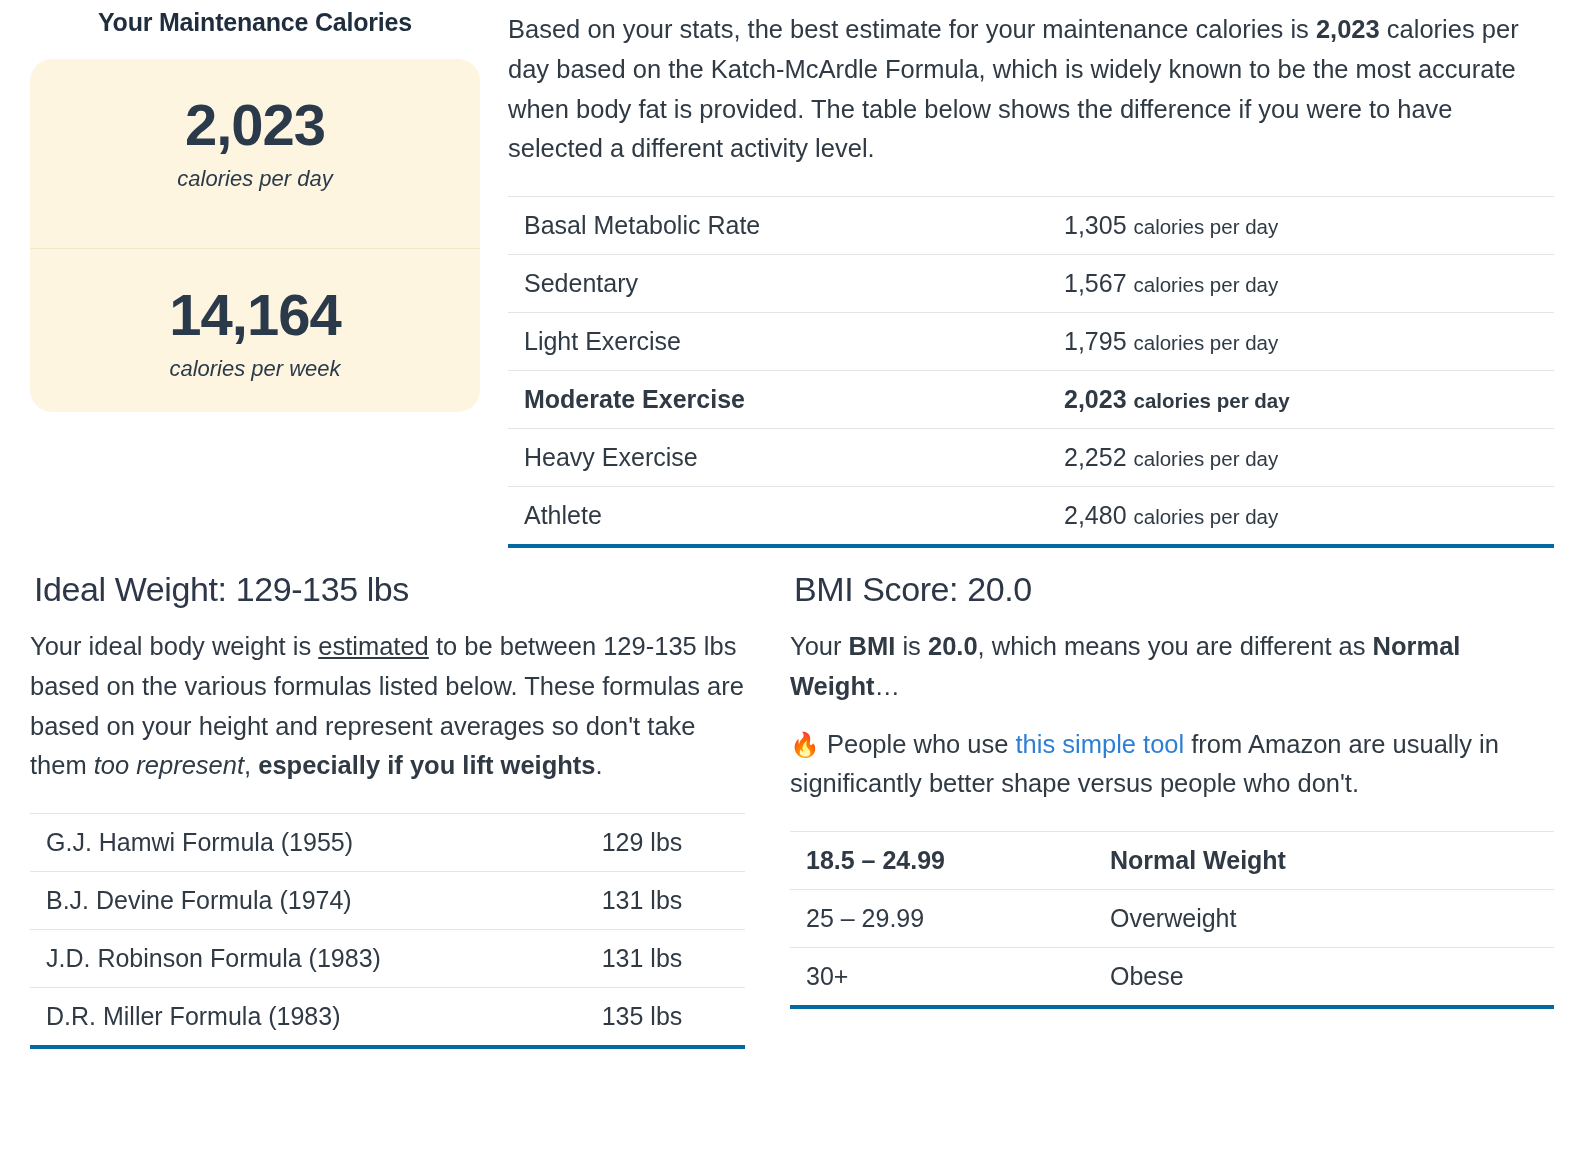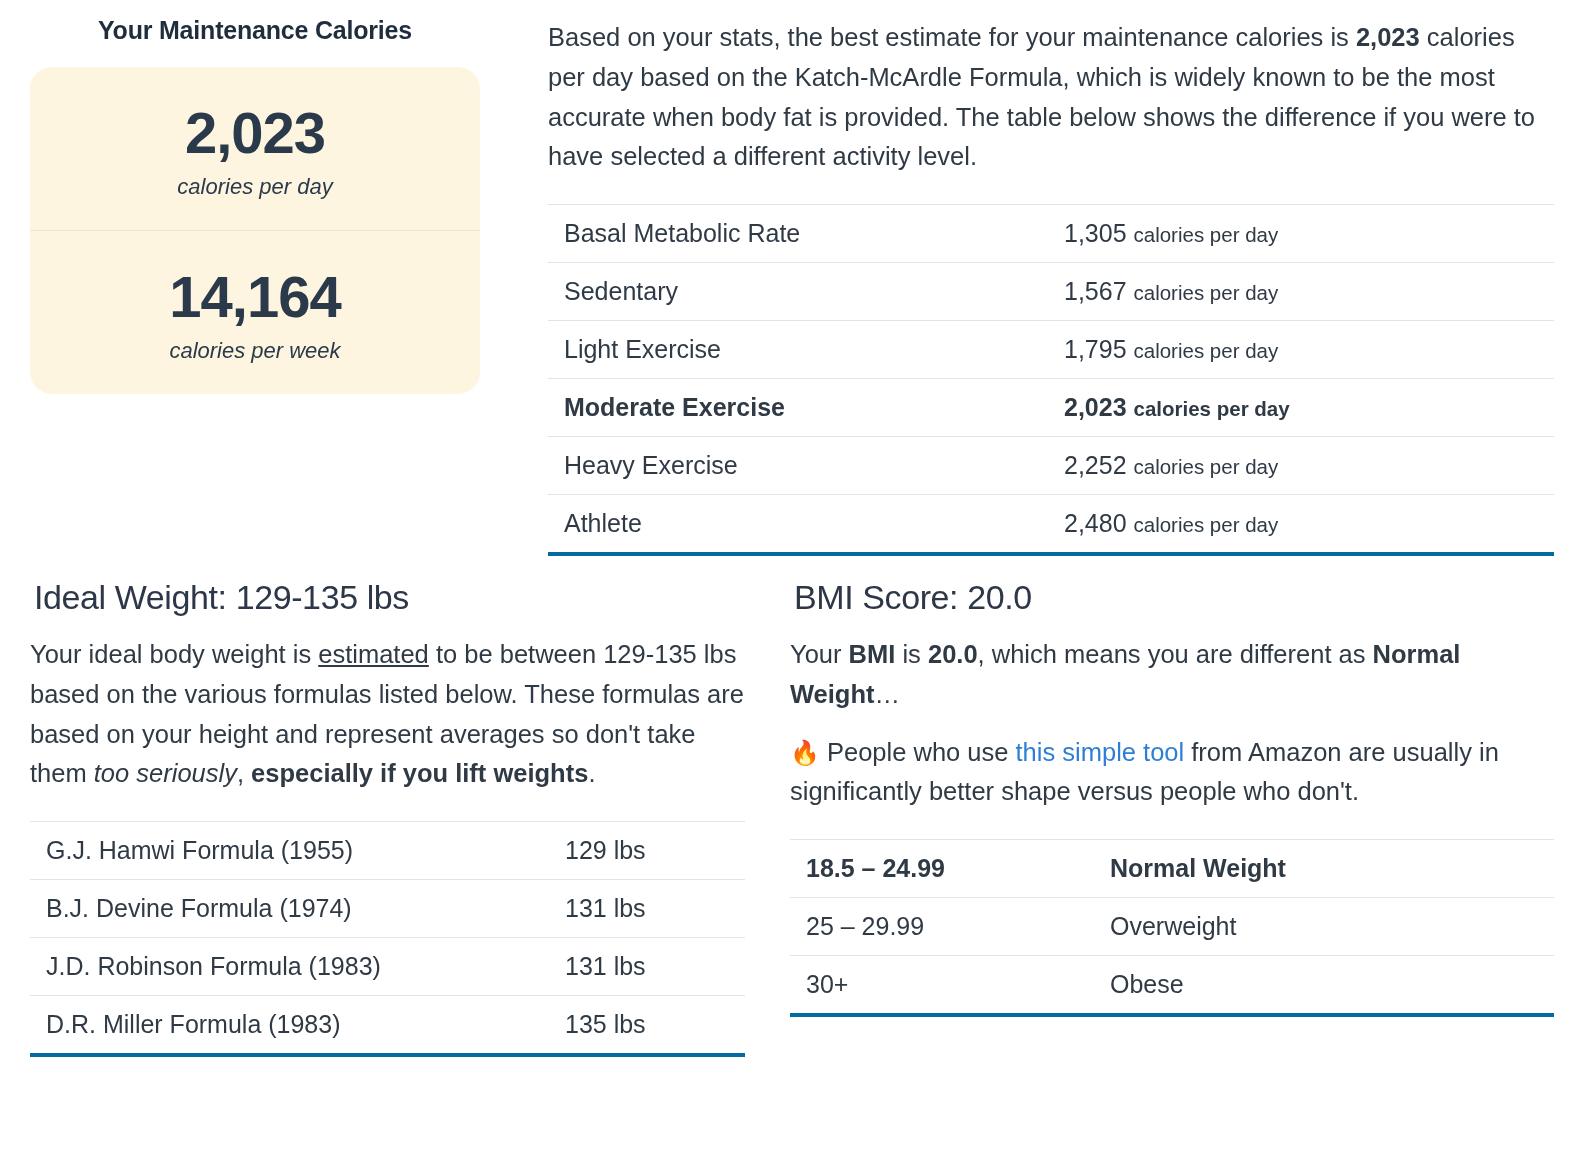--- a/index.html
+++ b/index.html
@@ -17,22 +17,21 @@
   }
   .page {
     width: 1584px;
     padding: 0 30px;
   }
 
   
   .top-row {
     display: flex;
     align-items: flex-start;
-    padding-top: 14px;
-    gap: 40px;
+    padding-top: 6px;
   }
   .calorie-col {
     width: 478px;
     flex: 0 0 478px;
     padding-right: 28px;
   }
   .calorie-title {
     text-align: center;
     font-size: 25px;
     font-weight: bold;
@@ -44,20 +43,21 @@
     background: #fdf5e0;
     border-radius: 22px;
     padding: 0;
   }
   .calorie-block {
     text-align: center;
     padding: 36px 10px 30px 10px;
   }
   .calorie-block + .calorie-block {
     border-top: 1px solid #f2e6c8;
+    margin-top: 26px;
   }
   .calorie-number {
     font-size: 58px;
     font-weight: bold;
     color: #2b3a4a;
     line-height: 1.05;
     letter-spacing: -1px;
   }
   .calorie-label {
     font-size: 22px;
@@ -127,21 +127,21 @@
     margin: 0 0 18px 0;
   }
   .body-text u { }
   .body-text i { font-style: italic; }
   .body-text b { font-weight: bold; }
   a.link {
     color: #2e7fd4;
     text-decoration: none;
   }
   .ideal-table td.value {
-    text-align: left;
+    text-align: center;
     padding-right: 26px;
     padding-left: 0;
     width: 180px;
   }
   .bmi-table td.label { width: 320px; }
   .flame { font-size: 24px; }
 </style>
 </head>
 <body>
 
@@ -194,21 +194,21 @@
           </tr>
         </tbody>
       </table>
     </div>
   </div>
 
   <div class="bottom-row">
 
     <div class="left-col">
       <h2 class="section-title">Ideal Weight: 129-135 lbs</h2>
-      <p class="body-text"><span>Your ideal body weight is </span><u>estimated</u><span> to be between 129-135 lbs based on the various formulas listed below. These formulas are based on your height and represent averages so don't take them </span><i>too seriously</i><span>, </span><b>especially if you lift weights</b><span>.</span></p>
+      <p class="body-text"><span>Your ideal body weight is </span><u>estimated</u><span> to be between 129-135 lbs based on the various formulas listed below. These formulas are based on your height and represent averages so don't take them </span><i>too represent</i><span>, </span><b>especially if you lift weights</b><span>.</span></p>
 
       <table class="data ideal-table">
         <tbody>
           <tr>
             <td>G.J. Hamwi Formula (1955)</td>
             <td class="value">129 lbs</td>
           </tr>
           <tr>
             <td>B.J. Devine Formula (1974)</td>
             <td class="value">131 lbs</td>

